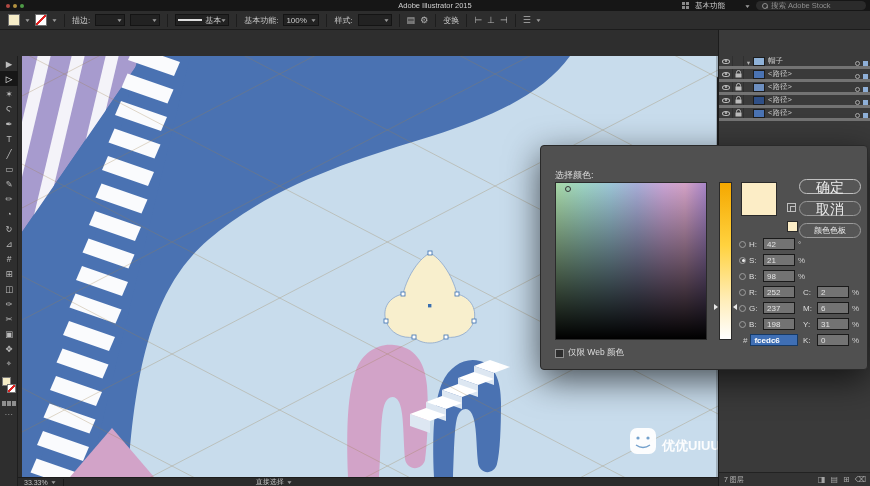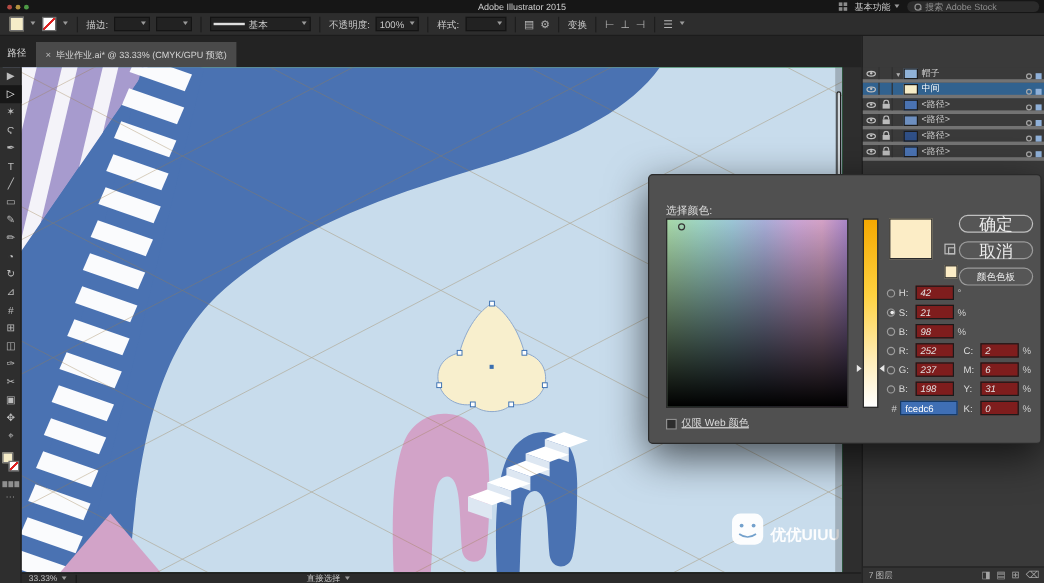--- a/index.html
+++ b/index.html
@@ -10,21 +10,21 @@
   #menubar{position:absolute;left:0;top:0;width:870px;height:11px;background:#161616;color:#d8d8d8;font-size:7.5px;display:flex;align-items:center;}
   #traffic{display:flex;gap:3px;margin-left:6px;}
   #traffic span{width:4px;height:4px;border-radius:50%;}
   #app-title{position:absolute;left:0;right:0;text-align:center;font-size:7.5px;color:#cfcfcf;}
   #menubar-right{position:absolute;right:4px;top:0;height:11px;display:flex;align-items:center;gap:6px;}
   .mini-grid-icon{width:7px;height:7px;background:
     linear-gradient(#8a8a8a,#8a8a8a) 0 0/3px 3px no-repeat,
     linear-gradient(#8a8a8a,#8a8a8a) 4px 0/3px 3px no-repeat,
     linear-gradient(#8a8a8a,#8a8a8a) 0 4px/3px 3px no-repeat,
     linear-gradient(#8a8a8a,#8a8a8a) 4px 4px/3px 3px no-repeat;}
-  #workspace-btn{display:flex;align-items:center;gap:3px;color:#cccccc;}
+  #workspace-btn{display:flex;align-items:center;gap:20px;color:#cccccc;}
   .caret{font-size:5px;color:#9a9a9a;transform:scaleX(1.4);}
   #search-box{display:flex;align-items:center;gap:3px;background:#2b2b2b;border-radius:6px;height:9px;padding:0 6px;color:#8f8f8f;min-width:110px;text-align:right;}
   .mag-icon{position:relative;width:6px;height:6px;}
   .mag-icon::before{content:"";position:absolute;left:0;top:0;width:4px;height:4px;border:1px solid #8f8f8f;border-radius:50%;}
   .mag-icon::after{content:"";position:absolute;left:4px;top:4px;width:2px;height:1px;background:#8f8f8f;transform:rotate(45deg);}
 
   
   #controlbar{position:absolute;left:0;top:11px;width:870px;height:19px;background:#2d2d2d;border-bottom:1px solid #1c1c1c;display:flex;align-items:center;gap:5px;padding:0 8px;color:#c9c9c9;font-size:8px;white-space:nowrap;}
   .swatch{width:12px;height:12px;border:1px solid #6f6f6f;}
   #fill-swatch{background:#f6edc8;}
@@ -46,21 +46,21 @@
   .tool{width:18px;height:15px;display:flex;align-items:center;justify-content:center;font-size:8.5px;color:#bdbdbd;}
   .tool.active{background:#171717;color:#ffffff;}
   #fs-widget{position:relative;width:18px;height:22px;margin-top:4px;}
   #fs-fill{position:absolute;left:2px;top:2px;width:9px;height:9px;background:#f6edc8;border:1px solid #777;}
   #fs-stroke{position:absolute;left:7px;top:9px;width:9px;height:9px;border:1px solid #777;background:linear-gradient(135deg,#fff 40%,#d22 40%,#d22 60%,#fff 60%);}
   #draw-modes{display:flex;justify-content:center;gap:1px;margin-top:4px;}
   #draw-modes span{width:4px;height:5px;background:#8f8f8f;}
   #toolbar-more{text-align:center;color:#9a9a9a;font-size:8px;margin-top:4px;}
 
   
-  #canvas{position:absolute;left:2px;top:56px;width:700px;height:421px;background:#15803d;overflow:hidden;}
+  #canvas{position:absolute;left:22px;top:56px;width:700px;height:421px;background:#ec4899;overflow:hidden;}
   #canvas svg{display:block;}
   #canvas-vscroll{position:absolute;right:0;top:0;width:6px;height:421px;background:rgba(40,40,40,0.25);}
   #canvas-vscroll .thumb{position:absolute;left:1px;top:20px;width:4px;height:90px;background:rgba(250,250,250,0.55);border-radius:2px;}
 
   
   #statusbar{position:absolute;left:18px;top:477px;width:700px;height:9px;background:#2b2b2b;border-top:1px solid #1c1c1c;display:flex;align-items:center;font-size:7px;color:#c4c4c4;gap:3px;padding:0 6px;}
   #statusbar .sep{width:1px;height:7px;background:#1a1a1a;margin:0 4px;}
   #status-tool{margin-left:185px;display:flex;align-items:center;gap:3px;}
 
   
@@ -105,25 +105,25 @@
   #pk-cube::after{content:"";position:absolute;left:2px;top:2px;width:4px;height:4px;border:1px solid #bdbdbd;}
   #pk-chip{position:absolute;left:246px;top:58px;width:11px;height:11px;border:1px solid #2a2a2a;background:#fcedc6;}
   .pk-btn{position:absolute;left:258px;width:62px;height:15px;background:#565656;border:1px solid #9a9a9a;border-radius:8px;color:#ececec;font-size:14px;line-height:12px;padding:0;}
   #pk-ok{top:16px;border-color:#c0c0c0;}
   #pk-cancel{top:38px;}
   #pk-swatches{top:60px;font-size:8px;}
   .pk-row{position:absolute;display:flex;align-items:center;height:12px;gap:3px;}
   .radio{width:7px;height:7px;border:1px solid #9d9d9d;border-radius:50%;position:relative;flex:none;}
   .radio.on::after{content:"";position:absolute;left:1.5px;top:1.5px;width:3px;height:3px;border-radius:50%;background:#efefef;}
   .pk-lab{width:11px;font-size:8px;}
-  .pk-box{width:32px;height:12px;background:#7f1d1d;border:1px solid #1a1a1a;font-size:8px;color:#e2e2e2;line-height:11px;padding-left:3px;font-style:italic;}
+  .pk-box{width:32px;height:12px;background:#737373;border:1px solid #1a1a1a;font-size:8px;color:#e2e2e2;line-height:11px;padding-left:3px;}
   .pk-unit{font-size:8px;color:#cfcfcf;}
   #pk-hex-row{position:absolute;left:202px;top:171px;display:flex;align-items:center;gap:3px;height:12px;}
-  #pk-hex-box{width:48px;height:12px;background:#3f6fb5;border:1px solid #163a66;color:#ffffff;font-size:8px;line-height:11px;padding-left:3px;}
-  #pk-web{position:absolute;left:14px;top:184px;display:flex;align-items:center;gap:4px;font-size:8.5px;text-decoration:underline;}
+  #pk-hex-box{width:48px;height:12px;background:#3f6fb5;border:1px solid #163a66;color:#ffffff;font-size:8px;line-height:11px;padding-left:3px;font-weight:bold;}
+  #pk-web{position:absolute;left:14px;top:184px;display:flex;align-items:center;gap:4px;font-size:8.5px;}
   #pk-web .box{width:9px;height:9px;background:#2d2d2d;border:1px solid #8f8f8f;}
 </style>
 </head>
 <body>
 
 <div id="screen">
 
   <div id="menubar">
     <div id="traffic">
       <span style="background:#b34a44"></span>
@@ -151,27 +151,27 @@
     <span class="caret">▼</span>
     <span class="cb-sep"></span>
     <span>描边:</span>
     <span class="dd" style="width:30px">
         <span class="caret">▼</span>
       </span>
     <span class="dd" style="width:30px">
         <span class="caret">▼</span>
       </span>
     <span class="cb-sep"></span>
-    <span class="dd" style="width:84px;justify-content:flex-start">
+    <span class="dd" style="width:54px;justify-content:flex-start">
       <span class="stroke-line"></span>
       <span>基本</span>
       <span class="caret" style="margin-left:auto">▼</span>
     </span>
     <span class="cb-sep"></span>
-    <span>不透明度:</span>
+    <span>基本功能:</span>
     <span class="dd" style="width:36px;justify-content:flex-start">
       <span>100%</span>
       <span class="caret" style="margin-left:auto">▼</span>
     </span>
     <span class="cb-sep"></span>
     <span>样式:</span>
     <span class="dd" style="width:34px">
         <span class="caret">▼</span>
       </span>
     <span class="cb-sep"></span>
@@ -181,27 +181,20 @@
     <span>变换</span>
     <span class="cb-sep"></span>
     <span class="cb-icon">⊢</span>
     <span class="cb-icon">⊥</span>
     <span class="cb-icon">⊣</span>
     <span class="cb-sep"></span>
     <span class="cb-icon">☰</span>
     <span class="caret">▼</span>
   </div>
 
-  <div id="tabrow">
-    <span id="selection-type">路径</span>
-    <div id="doc-tab">
-      <span class="close">×</span>
-      <span>毕业作业.ai* @ 33.33% (CMYK/GPU 预览)</span>
-    </div>
-  </div>
 
   <div id="toolbar">
     <div id="tools-list">
         <div class="tool">▶</div>
         <div class="tool active">▷</div>
         <div class="tool">✶</div>
         <div class="tool">Ϛ</div>
         <div class="tool">✒</div>
         <div class="tool">T</div>
         <div class="tool">╱</div>
@@ -342,31 +335,20 @@
           <span class="cell-eye">
             <span class="eye"></span>
           </span>
           <span class="cell-lock"></span>
           <span class="cell-caret">▼</span>
           <span class="thumb" style="background: rgb(143, 178, 216);"></span>
           <span class="lname">帽子</span>
           <span class="target"></span>
           <span class="selchip"></span>
         </div>
-        <div class="layer-row selected">
-          <span class="cell-eye">
-            <span class="eye"></span>
-          </span>
-          <span class="cell-lock"></span>
-          <span class="cell-caret"></span>
-          <span class="thumb" style="background: rgb(246, 237, 200);"></span>
-          <span class="lname">中间</span>
-          <span class="target"></span>
-          <span class="selchip"></span>
-        </div>
         <div class="layer-row">
           <span class="cell-eye">
             <span class="eye"></span>
           </span>
           <span class="cell-lock">
             <svg width="7" height="8" viewBox="0 0 7 8">
               <path d="M1.5 3.5 v-1 a2 2 0 0 1 4 0 v1" fill="none" stroke="#bbbbbb" stroke-width="1"></path>
               <rect x="0.5" y="3.5" width="6" height="4" fill="#bbbbbb"></rect>
             </svg>
           </span>

